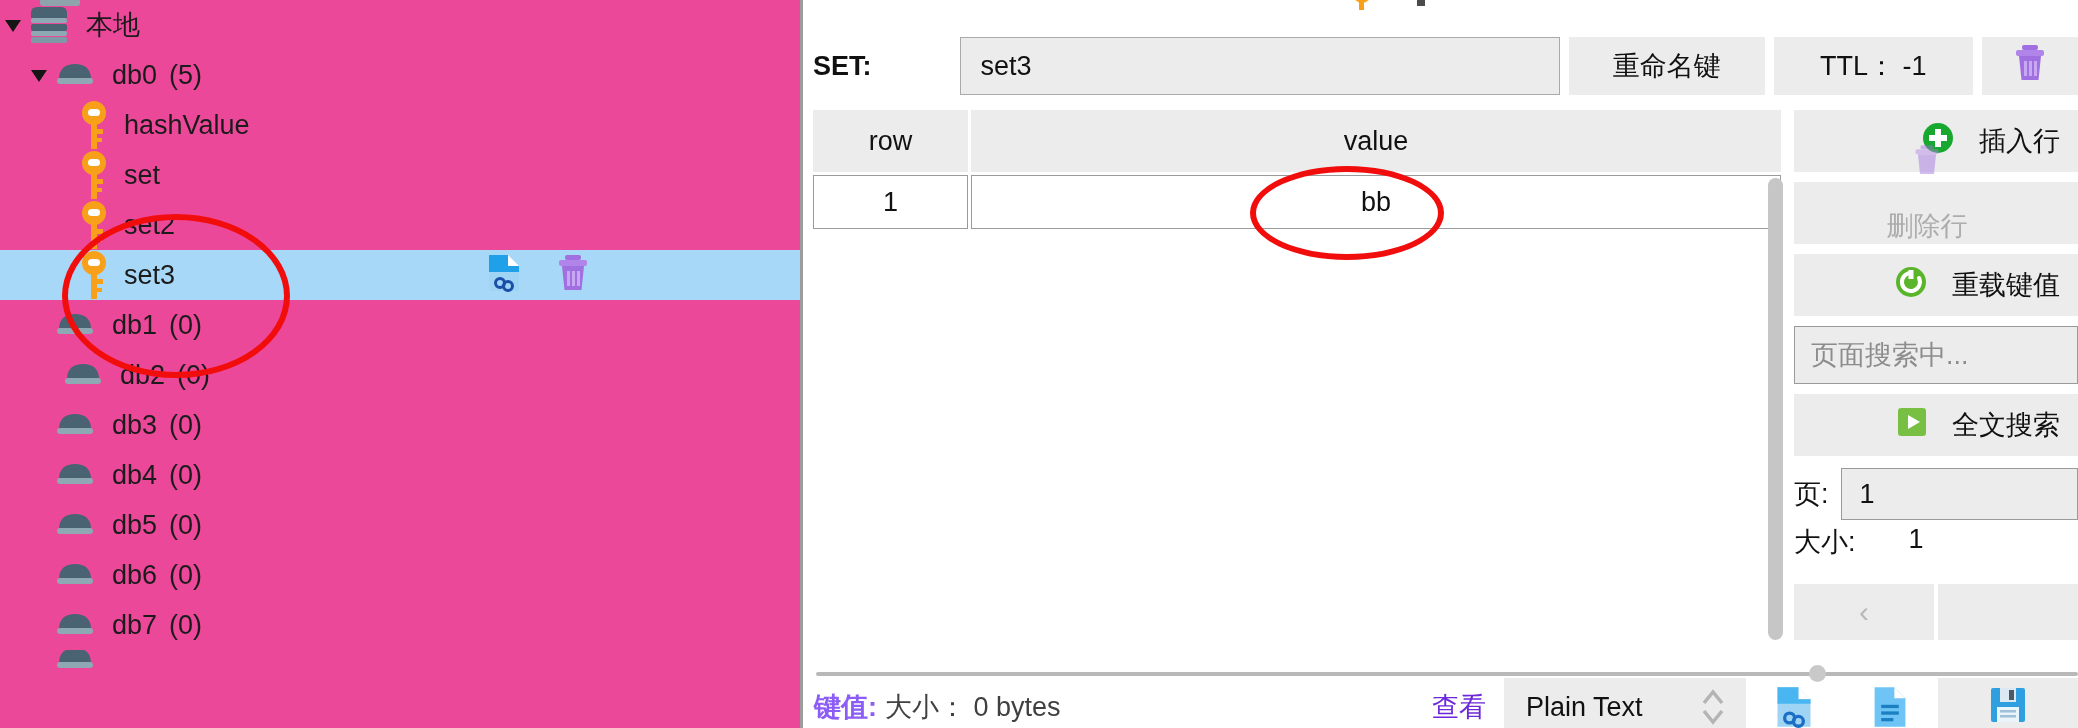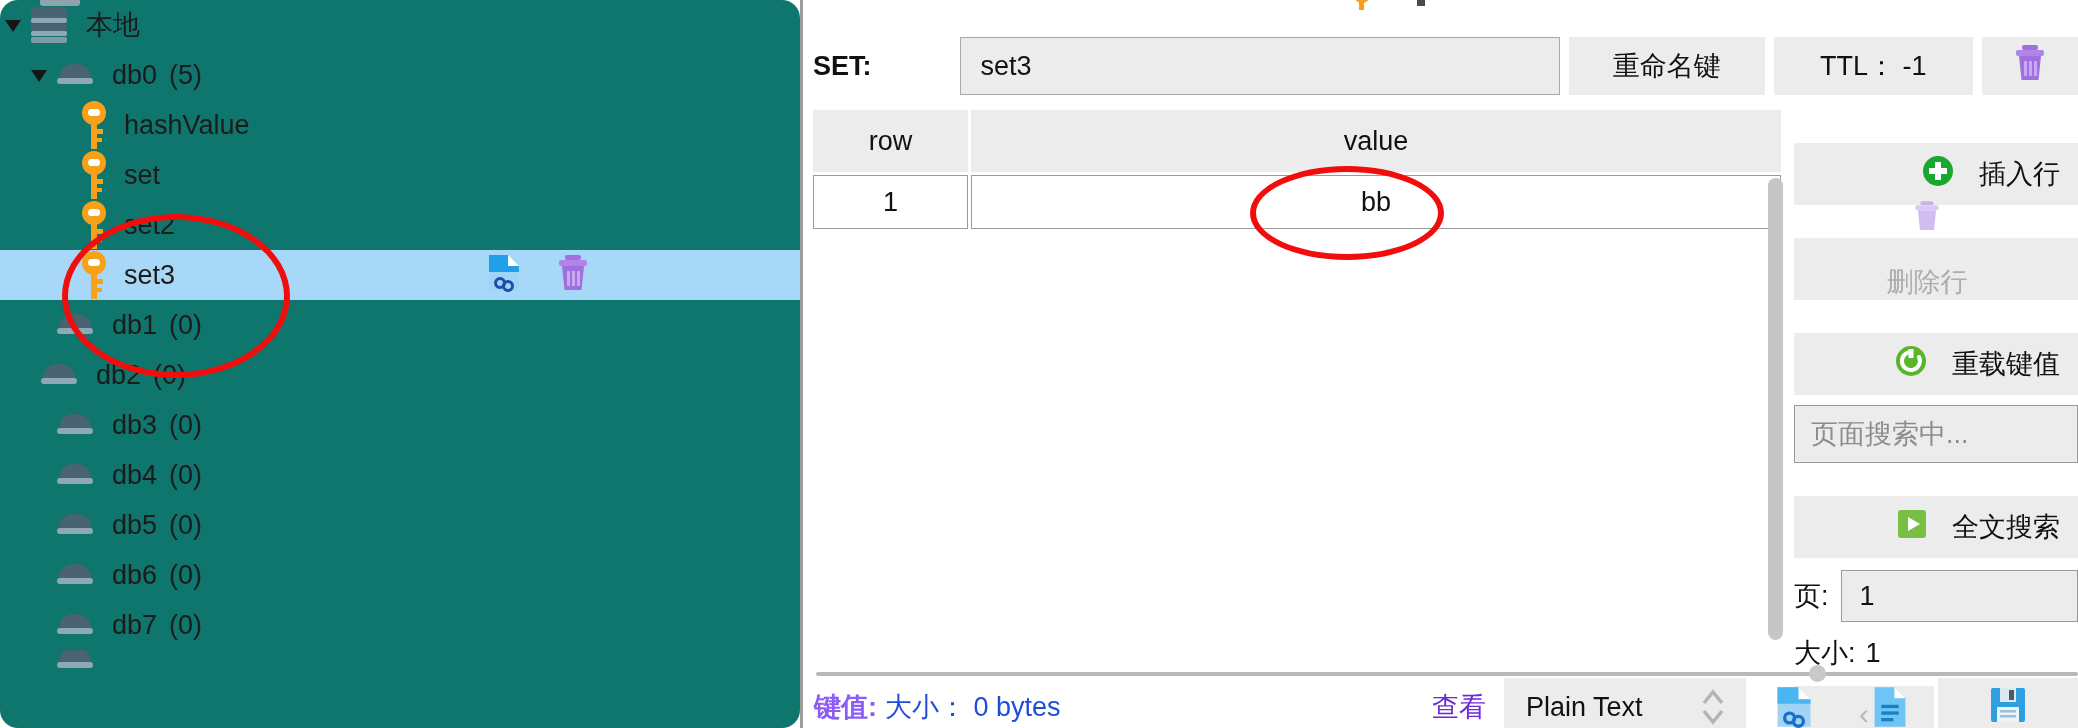--- a/index.html
+++ b/index.html
@@ -4,21 +4,21 @@
 <style>
   html,body{margin:0;padding:0;}
   body{
     width:2078px;height:728px;overflow:hidden;background:#ffffff;
     font-family:"Liberation Sans","DejaVu Sans",sans-serif;
     -webkit-font-smoothing:antialiased;
   }
   .app{position:relative;width:2078px;height:728px;}
 
   
-  .sidebar{position:absolute;left:0;top:0;width:800px;height:728px;background:#0f766e;overflow:hidden;border-radius:18px;}
+  .sidebar{position:absolute;left:0;top:0;width:800px;height:728px;background:#ec4899;overflow:hidden;}
   .tree-row{position:relative;display:flex;align-items:center;height:50px;padding-left:0;box-sizing:border-box;}
   .tree-row.selected{background:#a8d8f8;}
   .twisty{width:26px;height:26px;flex:0 0 26px;display:flex;align-items:center;justify-content:center;}
   .twisty svg{display:block;}
   .icon-wrap{display:flex;align-items:center;justify-content:center;flex:0 0 auto;}
   .tree-label{font-size:27px;color:#1b1b1b;margin-left:14px;white-space:nowrap;}
   .tree-count{font-size:27px;color:#1b1b1b;margin-left:12px;}
   .row-actions{position:absolute;right:210px;top:0;height:50px;display:flex;align-items:center;gap:34px;}
 
   .partial-top{position:absolute;left:38px;top:-14px;}
@@ -51,39 +51,39 @@
   .tr{display:flex;height:54px;margin-top:3px;}
   .td{border:1px solid #9a9a9a;display:flex;align-items:center;justify-content:center;
       font-size:27px;color:#111;box-sizing:border-box;background:#fff;}
   .td.row-col{width:155px;margin-right:3px;}
   .td.value-col{flex:1;}
   .tbl-scrollbar{position:absolute;left:955px;top:68px;width:15px;height:462px;background:#c6c6c6;border-radius:8px;}
 
   
   .tools{position:absolute;left:988px;top:110px;width:284px;}
   .tool-btn{height:62px;background:#ececec;display:flex;align-items:center;justify-content:flex-end;
-    padding-right:18px;box-sizing:border-box;font-size:27px;color:#111;margin-bottom:10px;gap:24px;margin-top:33px;}
+    padding-right:18px;box-sizing:border-box;font-size:27px;color:#111;margin-bottom:10px;gap:24px;}
   .tool-btn.disabled{color:#adadad;flex-direction:column;}
   .tool-input{height:58px;background:#ececec;border:1px solid #9a9a9a;box-sizing:border-box;
     display:flex;align-items:center;padding-left:16px;font-size:27px;color:#8c8c8c;margin-bottom:10px;}
   .page-line{display:flex;align-items:center;height:56px;font-size:27px;color:#111;margin-bottom:2px;}
   .page-line .lbl{margin-right:12px;}
   .page-input{flex:1;height:52px;background:#ececec;border:1px solid #9a9a9a;box-sizing:border-box;
     display:flex;align-items:center;padding-left:18px;font-size:27px;color:#111;}
-  .size-line{display:flex;align-items:center;height:54px;font-size:27px;color:#111;}
+  .size-line{display:flex;align-items:flex-start;height:54px;font-size:27px;color:#111;gap:43px;}
   .pager{display:flex;margin-top:6px;gap:4px;}
   .pager-btn{flex:1;height:56px;background:#ececec;display:flex;align-items:center;justify-content:center;
     font-size:30px;color:#b8b8b8;box-sizing:border-box;}
 
   
   .bottom-sep{position:absolute;left:10px;top:672px;width:1262px;height:4px;background:#b9b9b9;border-radius:2px;}
   .sep-knob{position:absolute;left:1003px;top:665px;width:17px;height:17px;border-radius:50%;background:#c9c9c9;}
   .statusbar{position:absolute;left:8px;top:686px;width:1264px;height:42px;display:flex;align-items:center;}
   .st-keyval{font-size:27px;font-weight:bold;color:#8b5cf6;}
-  .st-size{font-size:27px;color:#1d4ed8;margin-left:8px;}
+  .st-size{font-size:27px;color:#404040;margin-left:8px;}
   .st-view{font-size:27px;color:#6d28d9;margin-left:auto;margin-right:18px;}
   .select-box{width:242px;height:58px;background:#ececec;display:flex;align-items:center;
     padding-left:22px;box-sizing:border-box;font-size:27px;color:#111;position:relative;}
   .select-arrows{position:absolute;right:20px;top:50%;transform:translateY(-50%);display:flex;flex-direction:column;gap:2px;}
   .st-icon{width:96px;height:58px;display:flex;align-items:center;justify-content:center;}
   .st-icon.boxed{background:#ececec;width:140px;}
 
   
   .annot{position:absolute;border:6px solid #f20d0d;border-radius:50%;pointer-events:none;}
   #annot-sidebar{left:62px;top:214px;width:216px;height:152px;}
@@ -221,21 +221,21 @@
       <span class="icon-wrap">
         <svg width="46" height="30" viewBox="0 0 46 30">
             <path d="M7 18 q1-14 16-14 q15 0 16 14z" fill="#4a6373"></path>
             <rect x="5" y="18" width="36" height="6" rx="3" fill="#8fa9b4"></rect>
           </svg>
       </span>
       <span class="tree-label">db1</span>
       <span class="tree-count">(0)</span>
     </div>
 
-    <div class="tree-row" style="padding-left:10px;align-items:center;">
+    <div class="tree-row" style="padding-left:34px;align-items:center;">
       <span class="twisty"></span>
       <span class="icon-wrap">
         <svg width="46" height="30" viewBox="0 0 46 30">
             <path d="M7 18 q1-14 16-14 q15 0 16 14z" fill="#4a6373"></path>
             <rect x="5" y="18" width="36" height="6" rx="3" fill="#8fa9b4"></rect>
           </svg>
       </span>
       <span class="tree-label">db2</span>
       <span class="tree-count">(0)</span>
     </div>

